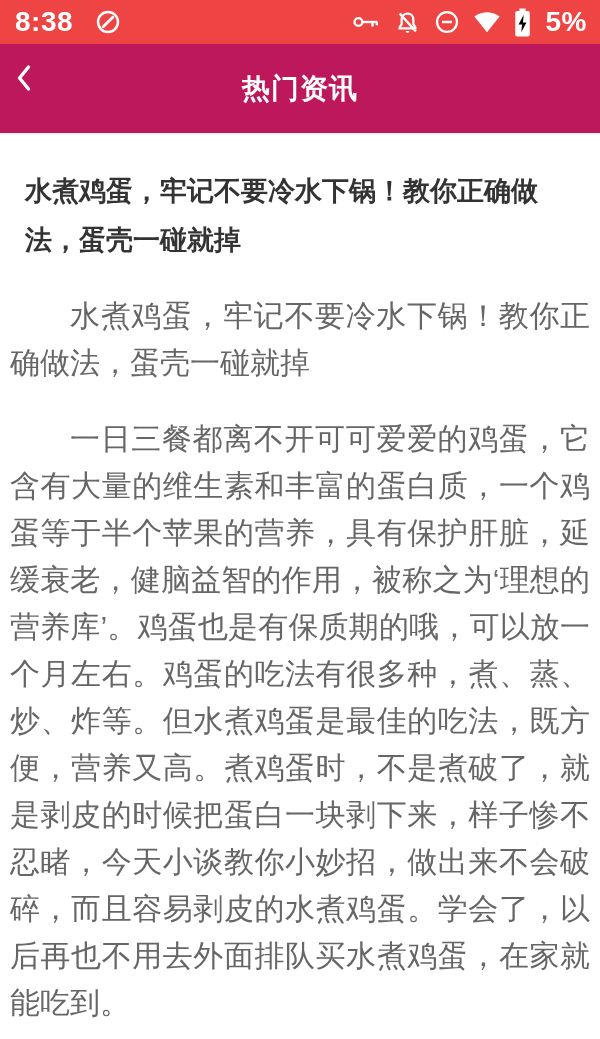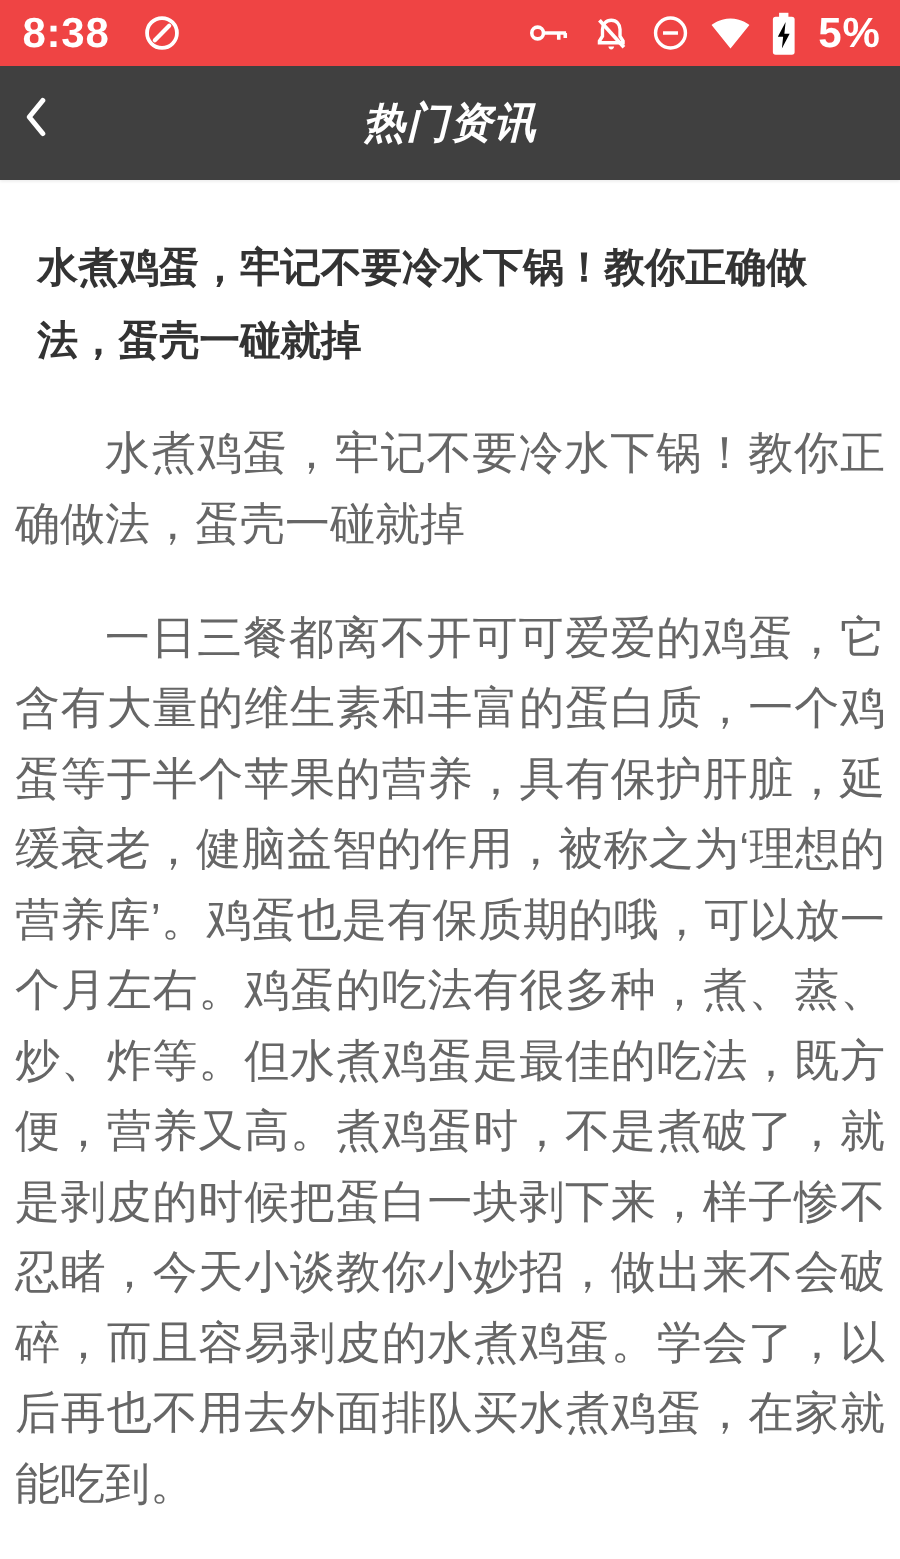--- a/index.html
+++ b/index.html
@@ -33,28 +33,27 @@
   .sb-right { display: flex; align-items: center; gap: 13px; }
   .sb-right svg { display: block; }
   .sb-percent {
     font-size: 28px;
     font-weight: 700;
     letter-spacing: 0.5px;
     margin-left: 2px;
   }
   
   .app-header {
-    height: 76px;
-    background: #404040;
+    height: 89px;
+    background: #be185d;
     position: relative;
     display: flex;
     align-items: center;
     justify-content: center;
     box-shadow: 0 1px 2px rgba(0,0,0,0.08);
-    font-style: italic;
   }
   .back-button {
     position: absolute;
     left: 14px;
     top: 0;
     height: 71px;
     width: 48px;
     display: flex;
     align-items: center;
     justify-content: flex-start;

